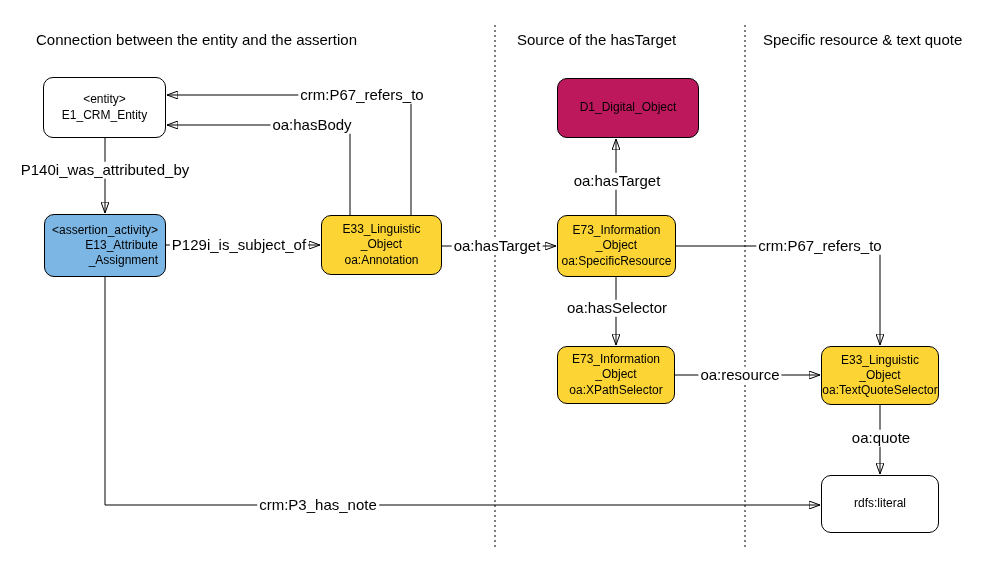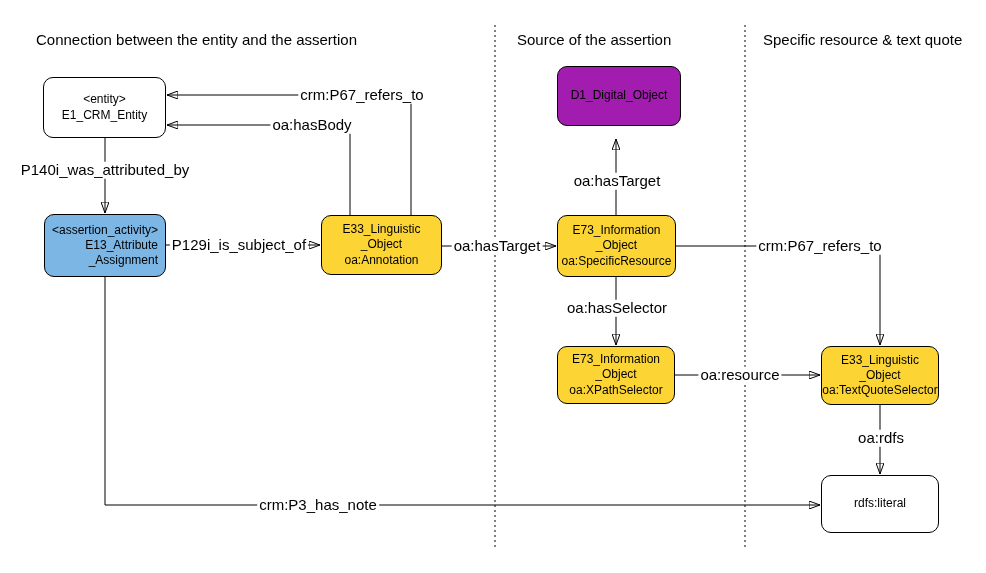--- a/index.html
+++ b/index.html
@@ -73,44 +73,44 @@
     <path d="M442,246 L556,246" marker-end="url(#arrow)"></path>
     <path d="M616,215 L616,139" marker-end="url(#arrow)"></path>
     <path d="M676,246 L880,246 L880,345" marker-end="url(#arrow)"></path>
     <path d="M616,277 L616,345" marker-end="url(#arrow)"></path>
     <path d="M675,375 L820,375" marker-end="url(#arrow)"></path>
     <path d="M880,405 L880,474" marker-end="url(#arrow)"></path>
     <path d="M105,277 L105,505 L820,505" marker-end="url(#arrow)"></path>
   </svg>
 
   <div class="section-title" style="left:36px; top:32px;">Connection between the entity and the assertion</div>
-  <div class="section-title" style="left:517px; top:32px;">Source of the assertion</div>
+  <div class="section-title" style="left:517px; top:32px;">Source of the hasTarget</div>
   <div class="section-title" style="left:763px; top:32px;">Specific resource &amp; text quote</div>
 
   <div class="edge-label" style="left:105px; top:170px;text-align:center;">P140i_was_attributed_by</div>
   <div class="edge-label" style="left:239px; top:245px;">P129i_is_subject_of</div>
   <div class="edge-label" style="left:362px; top:95px;">crm:P67_refers_to</div>
   <div class="edge-label" style="left:312px; top:125px;">oa:hasBody</div>
   <div class="edge-label" style="left:497px; top:246px;">oa:hasTarget</div>
   <div class="edge-label" style="left:617px; top:181px;">oa:hasTarget</div>
   <div class="edge-label" style="left:820px; top:246px;">crm:P67_refers_to</div>
   <div class="edge-label" style="left:617px; top:308px;text-align:right;">oa:hasSelector</div>
   <div class="edge-label" style="left:740px; top:375px;">oa:resource</div>
-  <div class="edge-label" style="left:881px; top:438px;">oa:rdfs</div>
+  <div class="edge-label" style="left:881px; top:438px;">oa:quote</div>
   <div class="edge-label" style="left:318px; top:505px;">crm:P3_has_note</div>
 
   <div class="node" style="left: 43px; top: 77px; width: 123px; height: 61px; background: rgb(255, 255, 255);">&lt;entity&gt;
 E1_CRM_Entity</div>
   <div class="node" style="left: 44px; top: 214px; width: 122px; height: 63px; background: rgb(124, 182, 228); text-align: right;">&lt;assertion_activity&gt;
 E13_Attribute
 _Assignment</div>
   <div class="node" style="left: 321px; top: 215px; width: 121px; height: 60px; background: rgb(252, 213, 53);">E33_Linguistic
 _Object
 oa:Annotation</div>
-  <div class="node" style="left: 557px; top: 66px; width: 124px; height: 60px; background: #a21caf;">D1_Digital_Object</div>
+  <div class="node" style="left: 557px; top: 78px; width: 142px; height: 60px; background: #be185d;">D1_Digital_Object</div>
   <div class="node" style="left: 557px; top: 215px; width: 119px; height: 62px; background: rgb(252, 213, 53);">E73_Information
 _Object
 oa:SpecificResource</div>
   <div class="node" style="left: 557px; top: 346px; width: 118px; height: 58px; background: rgb(252, 213, 53);">E73_Information
 _Object
 oa:XPathSelector</div>
   <div class="node" style="left: 821px; top: 346px; width: 118px; height: 59px; background: rgb(252, 213, 53);">E33_Linguistic
 _Object
 oa:TextQuoteSelector</div>
   <div class="node" style="left: 821px; top: 475px; width: 118px; height: 58px; background: rgb(255, 255, 255);">rdfs:literal</div>

